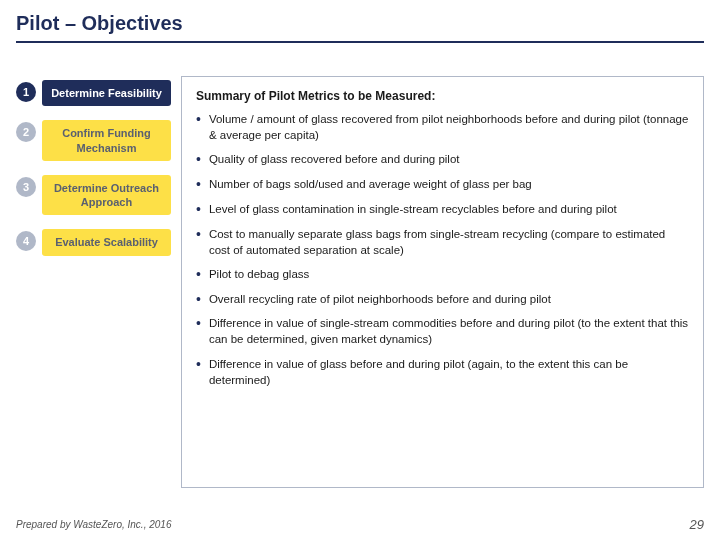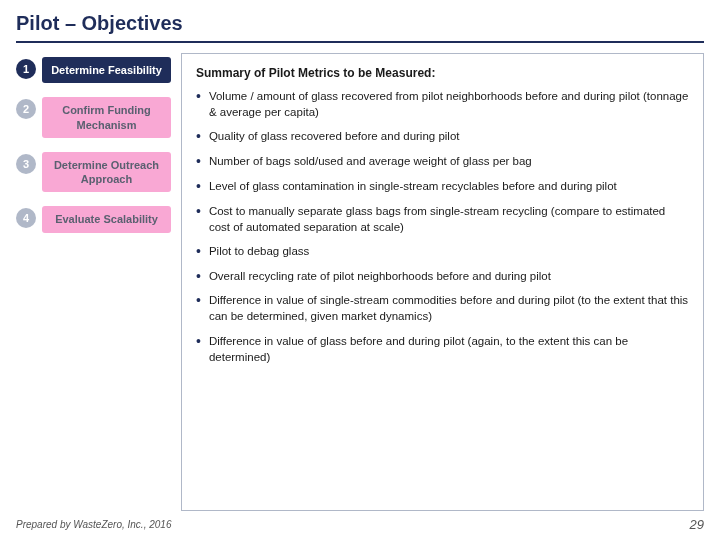--- a/index.html
+++ b/index.html
@@ -1,15 +1,15 @@
 <!DOCTYPE html>
 <html><head>
   <meta charset="utf-8">
   <style>
-    * { box-sizing: border-box; margin: 0; padding: 0; }
+    * { box-sizing: border-box; margin: 0; padding: 0; gap: 23px; }
     body {
       font-family: Arial, sans-serif;
       background: #fff;
       width: 720px;
       height: 540px;
       overflow: hidden;
       font-size: 12px;
     }
     .page {
       width: 720px;
@@ -70,21 +70,21 @@
       font-size: 11px;
       font-weight: bold;
       text-align: center;
       line-height: 1.3;
     }
     .step-box.active {
       background: #1f2d5a;
       color: #fff;
     }
     .step-box.inactive {
-      background: #f9a8d4;
+      background: #fde047;
       color: #5a6070;
     }
     .right-panel {
       flex: 1;
       border: 1px solid #b0b8c8;
       padding: 12px 14px;
       display: flex;
       flex-direction: column;
       gap: 8px;
     }

